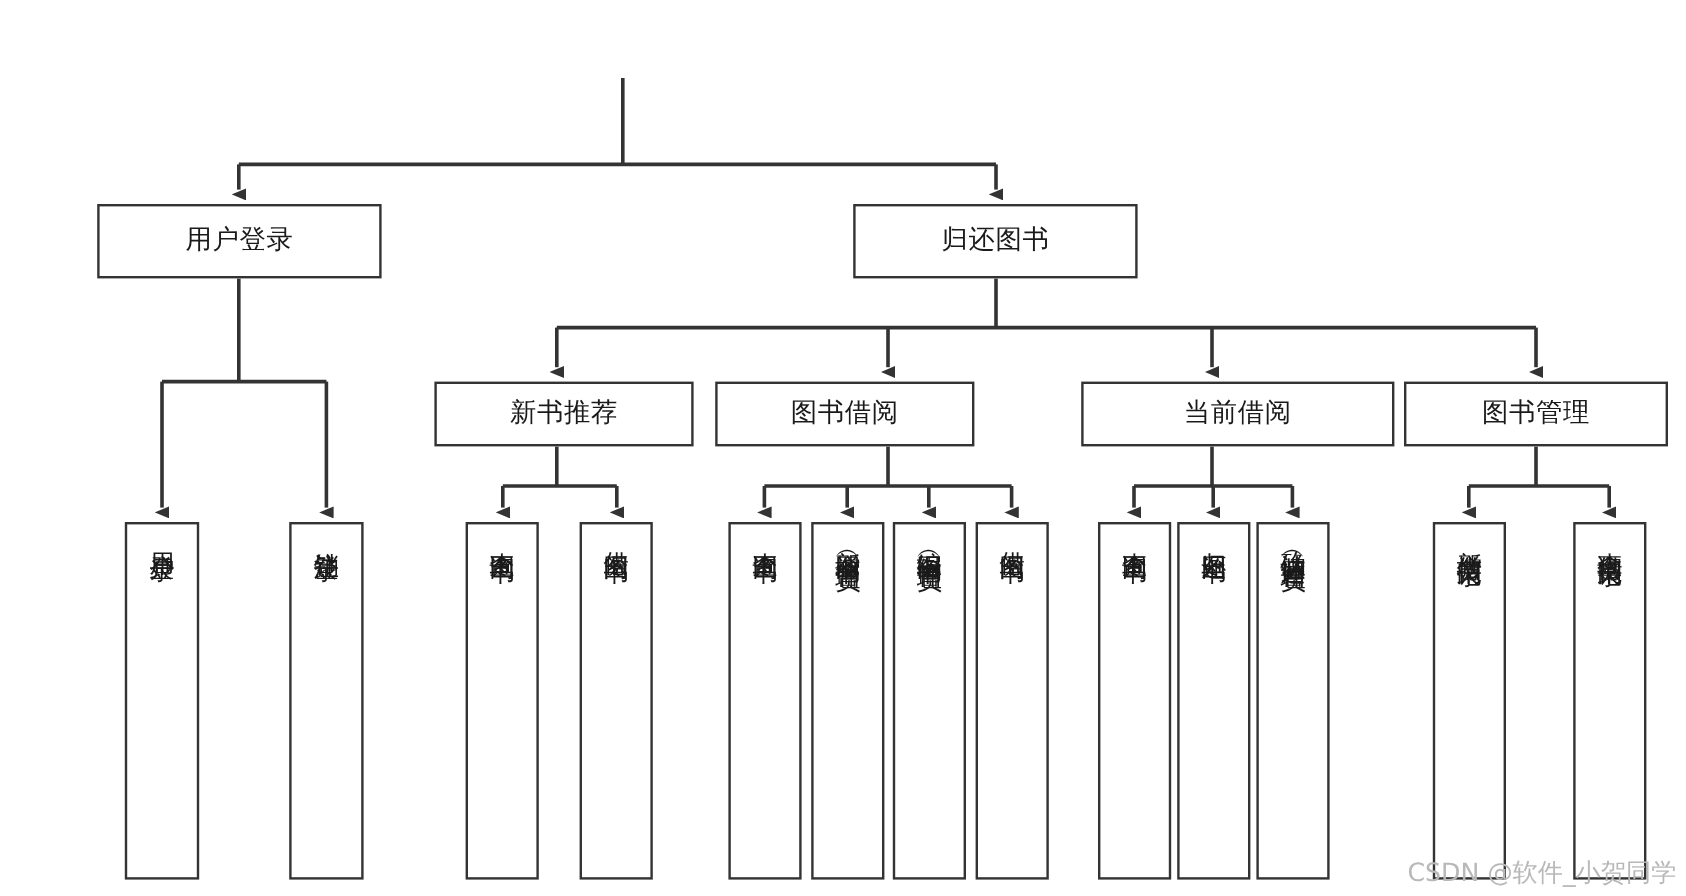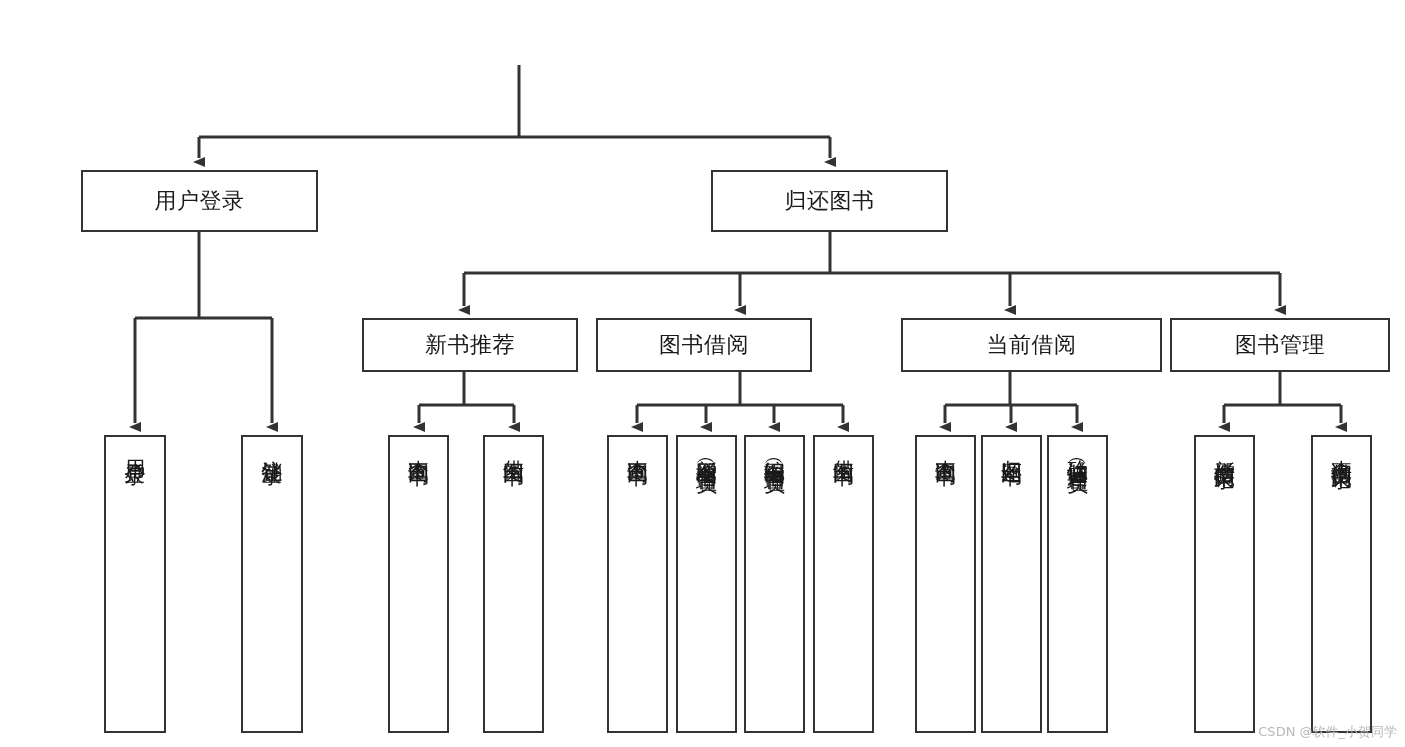--- a/index.html
+++ b/index.html
@@ -59,21 +59,21 @@
     text-orientation: upright;
     font-size: 21px;
     line-height: 1.05;
     letter-spacing: 2px;
     white-space: nowrap;
   }
   .watermark {
     position: absolute;
     right: 8px;
     bottom: 6px;
-    font-size: 13px;
+    font-size: 21px;
     color: #b8b8b8;
     white-space: nowrap;
     font-family: "DejaVu Sans", "Liberation Sans", sans-serif;
   }
 </style>
 </head>
 <body>
 
 <div id="canvas">
 

